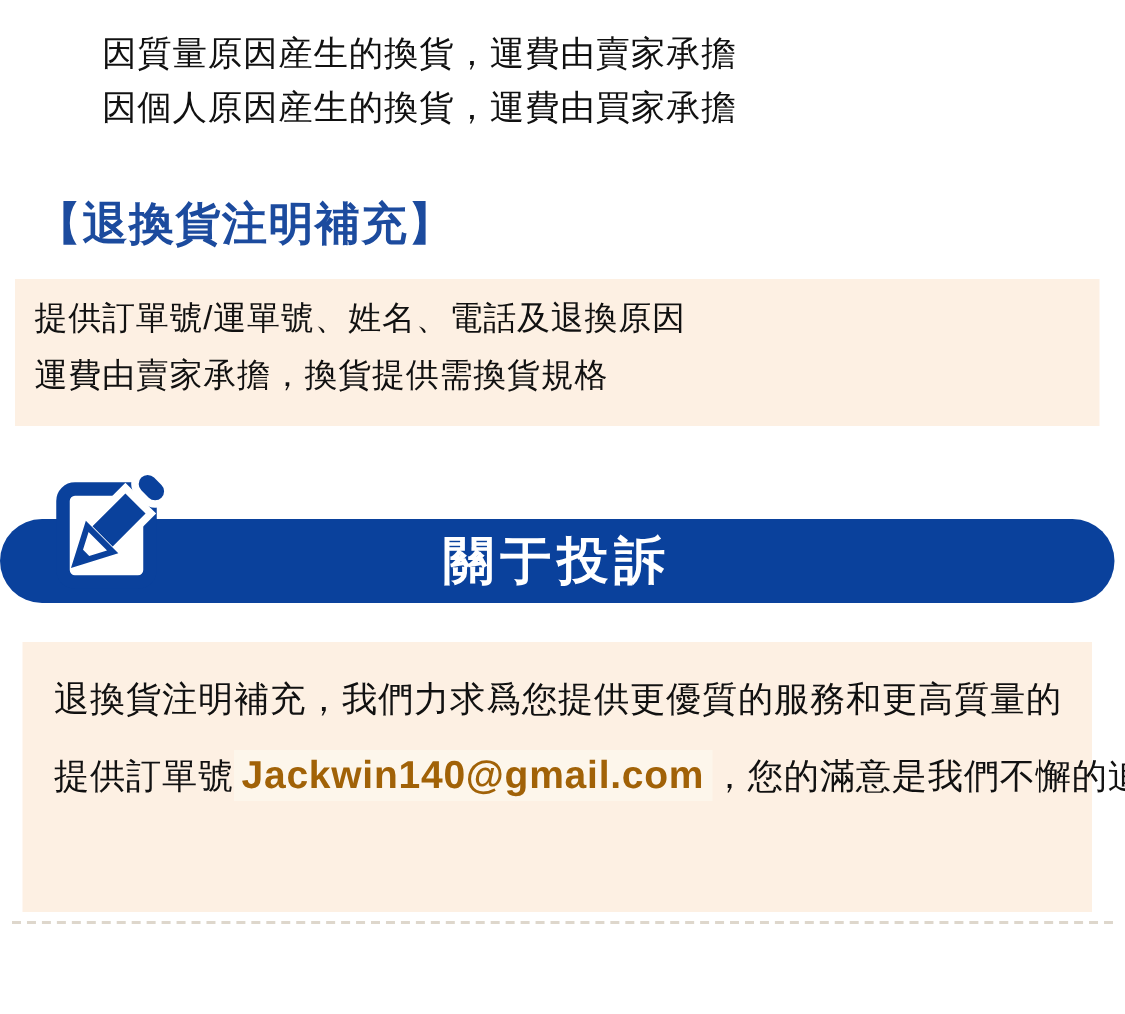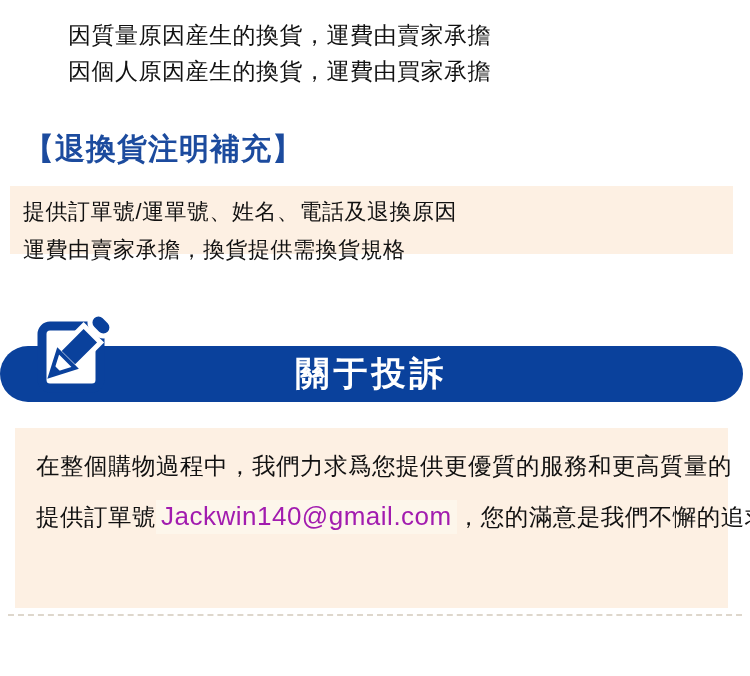--- a/index.html
+++ b/index.html
@@ -6,32 +6,32 @@
   body{font-family:"Liberation Sans","DejaVu Sans",sans-serif;}
   .page{position:relative;width:750px;height:676px;background:#ffffff;overflow:hidden;}
 
   .note-line{position:absolute;left:68px;color:#111111;font-size:23px;white-space:nowrap;letter-spacing:0.5px;}
   .note-1{top:20px;}
   .note-2{top:56px;}
 
   .section-header{position:absolute;left:24px;top:129px;color:#1c4b9e;font-size:30px;font-weight:bold;white-space:nowrap;letter-spacing:1px;}
 
   .beige-box{position:absolute;background:#fdf0e3;}
-  .box-supplement{left:10px;top:186px;width:723px;height:68px;padding:0;box-sizing:border-box;}
+  .box-supplement{left:10px;top:186px;width:723px;height:98px;padding:0;box-sizing:border-box;}
   .box-supplement .bline{margin:0;padding:0 0 0 13px;font-size:22px;line-height:38px;color:#111111;white-space:nowrap;letter-spacing:0.5px;}
   .box-supplement .bline:first-child{padding-top:7px;}
 
   .banner{position:absolute;left:0;top:346px;width:743px;height:56px;background:#0a419c;border-radius:28px;display:flex;align-items:center;justify-content:center;text-align:center;}
   .banner-title{color:#ffffff;font-size:34px;font-weight:bold;letter-spacing:4px;white-space:nowrap;}
 
   .edit-icon{position:absolute;left:37px;top:311px;width:76px;height:86px;z-index:3;}
 
   .box-complaint{left:15px;top:428px;width:713px;height:180px;box-sizing:border-box;padding:13px 0 0 21px;}
   .box-complaint .cline{font-size:23.5px;line-height:50px;color:#111111;white-space:nowrap;letter-spacing:0.5px;}
-  .email-link{color:#a21caf;font-weight:normal;font-size:26px;background:#fdf6eb;padding:1px 5px 3px 5px;}
+  .email-link{color:#a16207;font-weight:bold;font-size:26px;background:#fdf6eb;padding:1px 5px 3px 5px;}
 
   .dashed-sep{position:absolute;left:8px;top:614px;width:734px;height:0;border-top:2px dashed #ded7cc;}
 </style>
 </head>
 <body>
 
 <div class="page">
 
   <div class="note-line note-1">因質量原因産生的換貨，運費由賣家承擔</div>
   <div class="note-line note-2">因個人原因産生的換貨，運費由買家承擔</div>
@@ -51,19 +51,19 @@
       <polygon points="24,51 48,51 36,74" fill="#ffffff" stroke="#0a419c" stroke-width="4"></polygon>
       <polygon points="31,64 41,64 36,74" fill="#0a419c"></polygon>
     </g>
   </svg>
 
   <div class="banner">
     <div class="banner-title">關于投訴</div>
   </div>
 
   <div class="beige-box box-complaint">
-    <div class="cline">在整個購物過程中，我們力求爲您提供更優質的服務和更高質量的</div>
+    <div class="cline">退換貨注明補充，我們力求爲您提供更優質的服務和更高質量的</div>
     <div class="cline"><span>提供訂單號</span><span class="email-link">Jackwin140@gmail.com</span><span>，您的滿意是我們不懈的追求。</span></div>
   </div>
 
   <div class="dashed-sep"></div>
 
 </div>
 
 </body></html>

